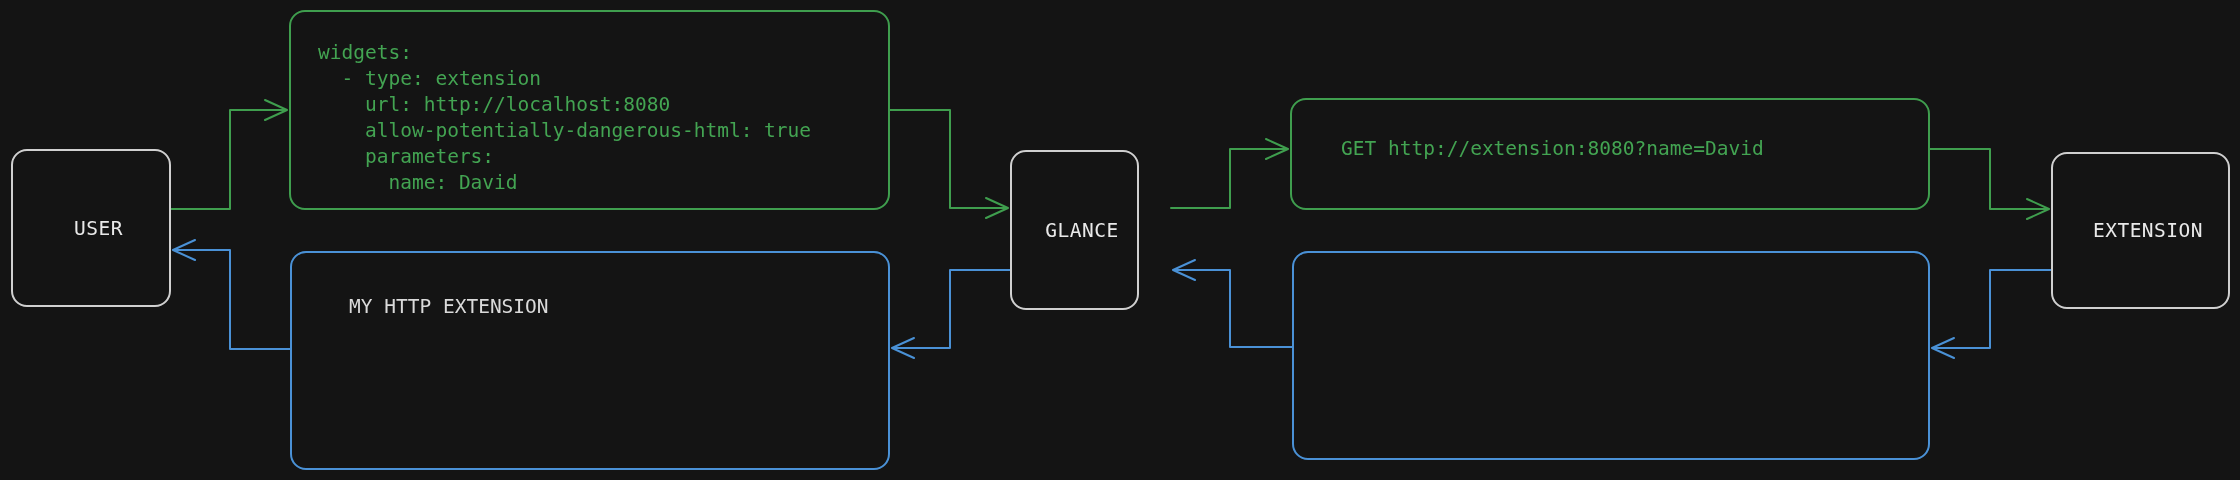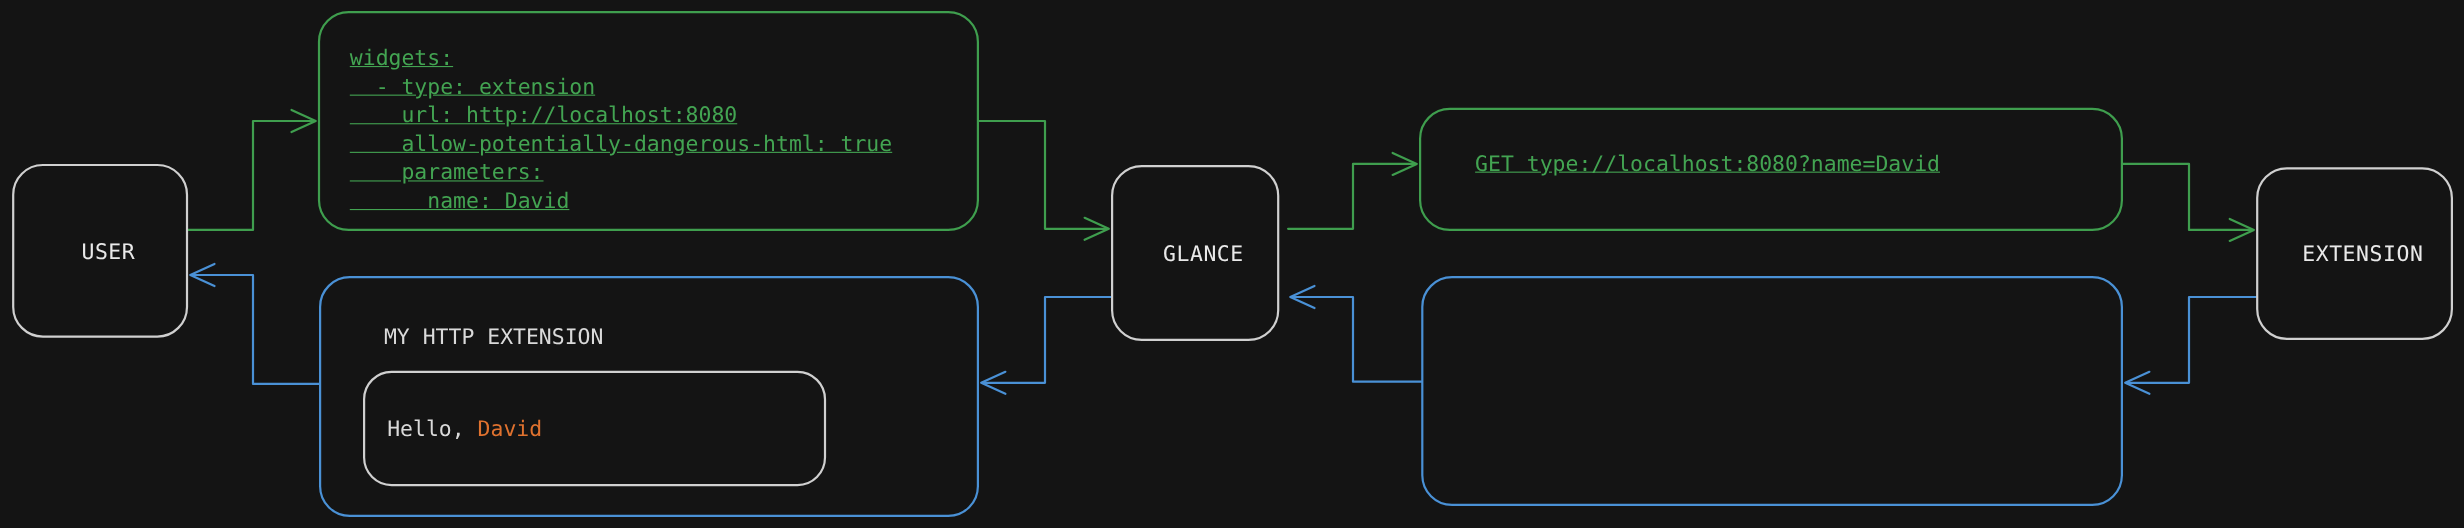--- a/index.html
+++ b/index.html
@@ -21,21 +21,21 @@
     stroke-width: 2;
     stroke-linecap: round;
     stroke-linejoin: round;
   }
   .wire-green polyline { stroke: #3f9e4e; }
   .wire-blue  polyline { stroke: #4a91d6; }
 
   .box {
     position: absolute;
     border: 2px solid #d0d0d0;
-    border-radius: 28px;
+    border-radius: 16px;
     background: transparent;
     box-sizing: border-box;
     padding-left: 15px;
   }
   .node {
     display: flex;
     align-items: center;
     justify-content: center;
   }
   .node-label {
@@ -46,35 +46,35 @@
   }
   .box-green { border-color: #3f9e4e; }
   .box-blue  { border-color: #4a91d6; }
 
   .msg-text {
     position: absolute;
     white-space: pre;
     font-size: 19.5px;
     line-height: 26px;
   }
-  .text-green { color: #43a452; text-decoration: underline; }
+  .text-green { color: #43a452; }
   .text-blue  { color: #4a91d6; }
   .text-gray  { color: #dadada; }
   .text-orange{ color: #e0722f; }
 
   .inner-box {
     position: absolute;
     border: 2px solid #d0d0d0;
     border-radius: 26px;
     box-sizing: border-box;
   }
 
   
   #node-user      { left: 11px;   top: 149px; width: 160px; height: 158px; }
-  #node-glance    { left: 1010px; top: 150px; width: 153px; height: 160px; }
+  #node-glance    { left: 1010px; top: 150px; width: 129px; height: 160px; }
   #node-extension { left: 2051px; top: 152px; width: 179px; height: 157px; }
 
   #box-config   { left: 289px;  top: 10px;  width: 601px; height: 200px; }
   #box-request  { left: 1290px; top: 98px;  width: 640px; height: 112px; }
   #box-widget   { left: 290px;  top: 251px; width: 600px; height: 219px; }
   #box-response { left: 1292px; top: 251px; width: 638px; height: 209px; }
 
   #config-text   { left: 318px;  top: 40px;  }
   #request-text  { left: 1341px; top: 136px; }
   #response-text { left: 1342px; top: 293px; }
@@ -138,23 +138,20 @@
 
   <div class="box box-green" id="box-config"></div>
   <div class="msg-text text-green" id="config-text">widgets:
   - type: extension
     url: http://localhost:8080
     allow-potentially-dangerous-html: true
     parameters:
       name: David</div>
 
   <div class="box box-green" id="box-request"></div>
-  <div class="msg-text text-green" id="request-text">GET type://localhost:8080?name=David</div>
+  <div class="msg-text text-green" id="request-text">GET http://extension:8080?name=David</div>
 
   <div class="box box-blue" id="box-response"></div>
 
   <div class="box box-blue" id="box-widget"></div>
   <div class="msg-text text-gray" id="widget-title">MY HTTP EXTENSION</div>
-  <div class="inner-box" id="hello-box">
-    <span id="hello-text"><span class="text-gray">Hello, </span><span class="text-orange">David</span></span>
-  </div>
 
 </div>
 
 </body></html>

